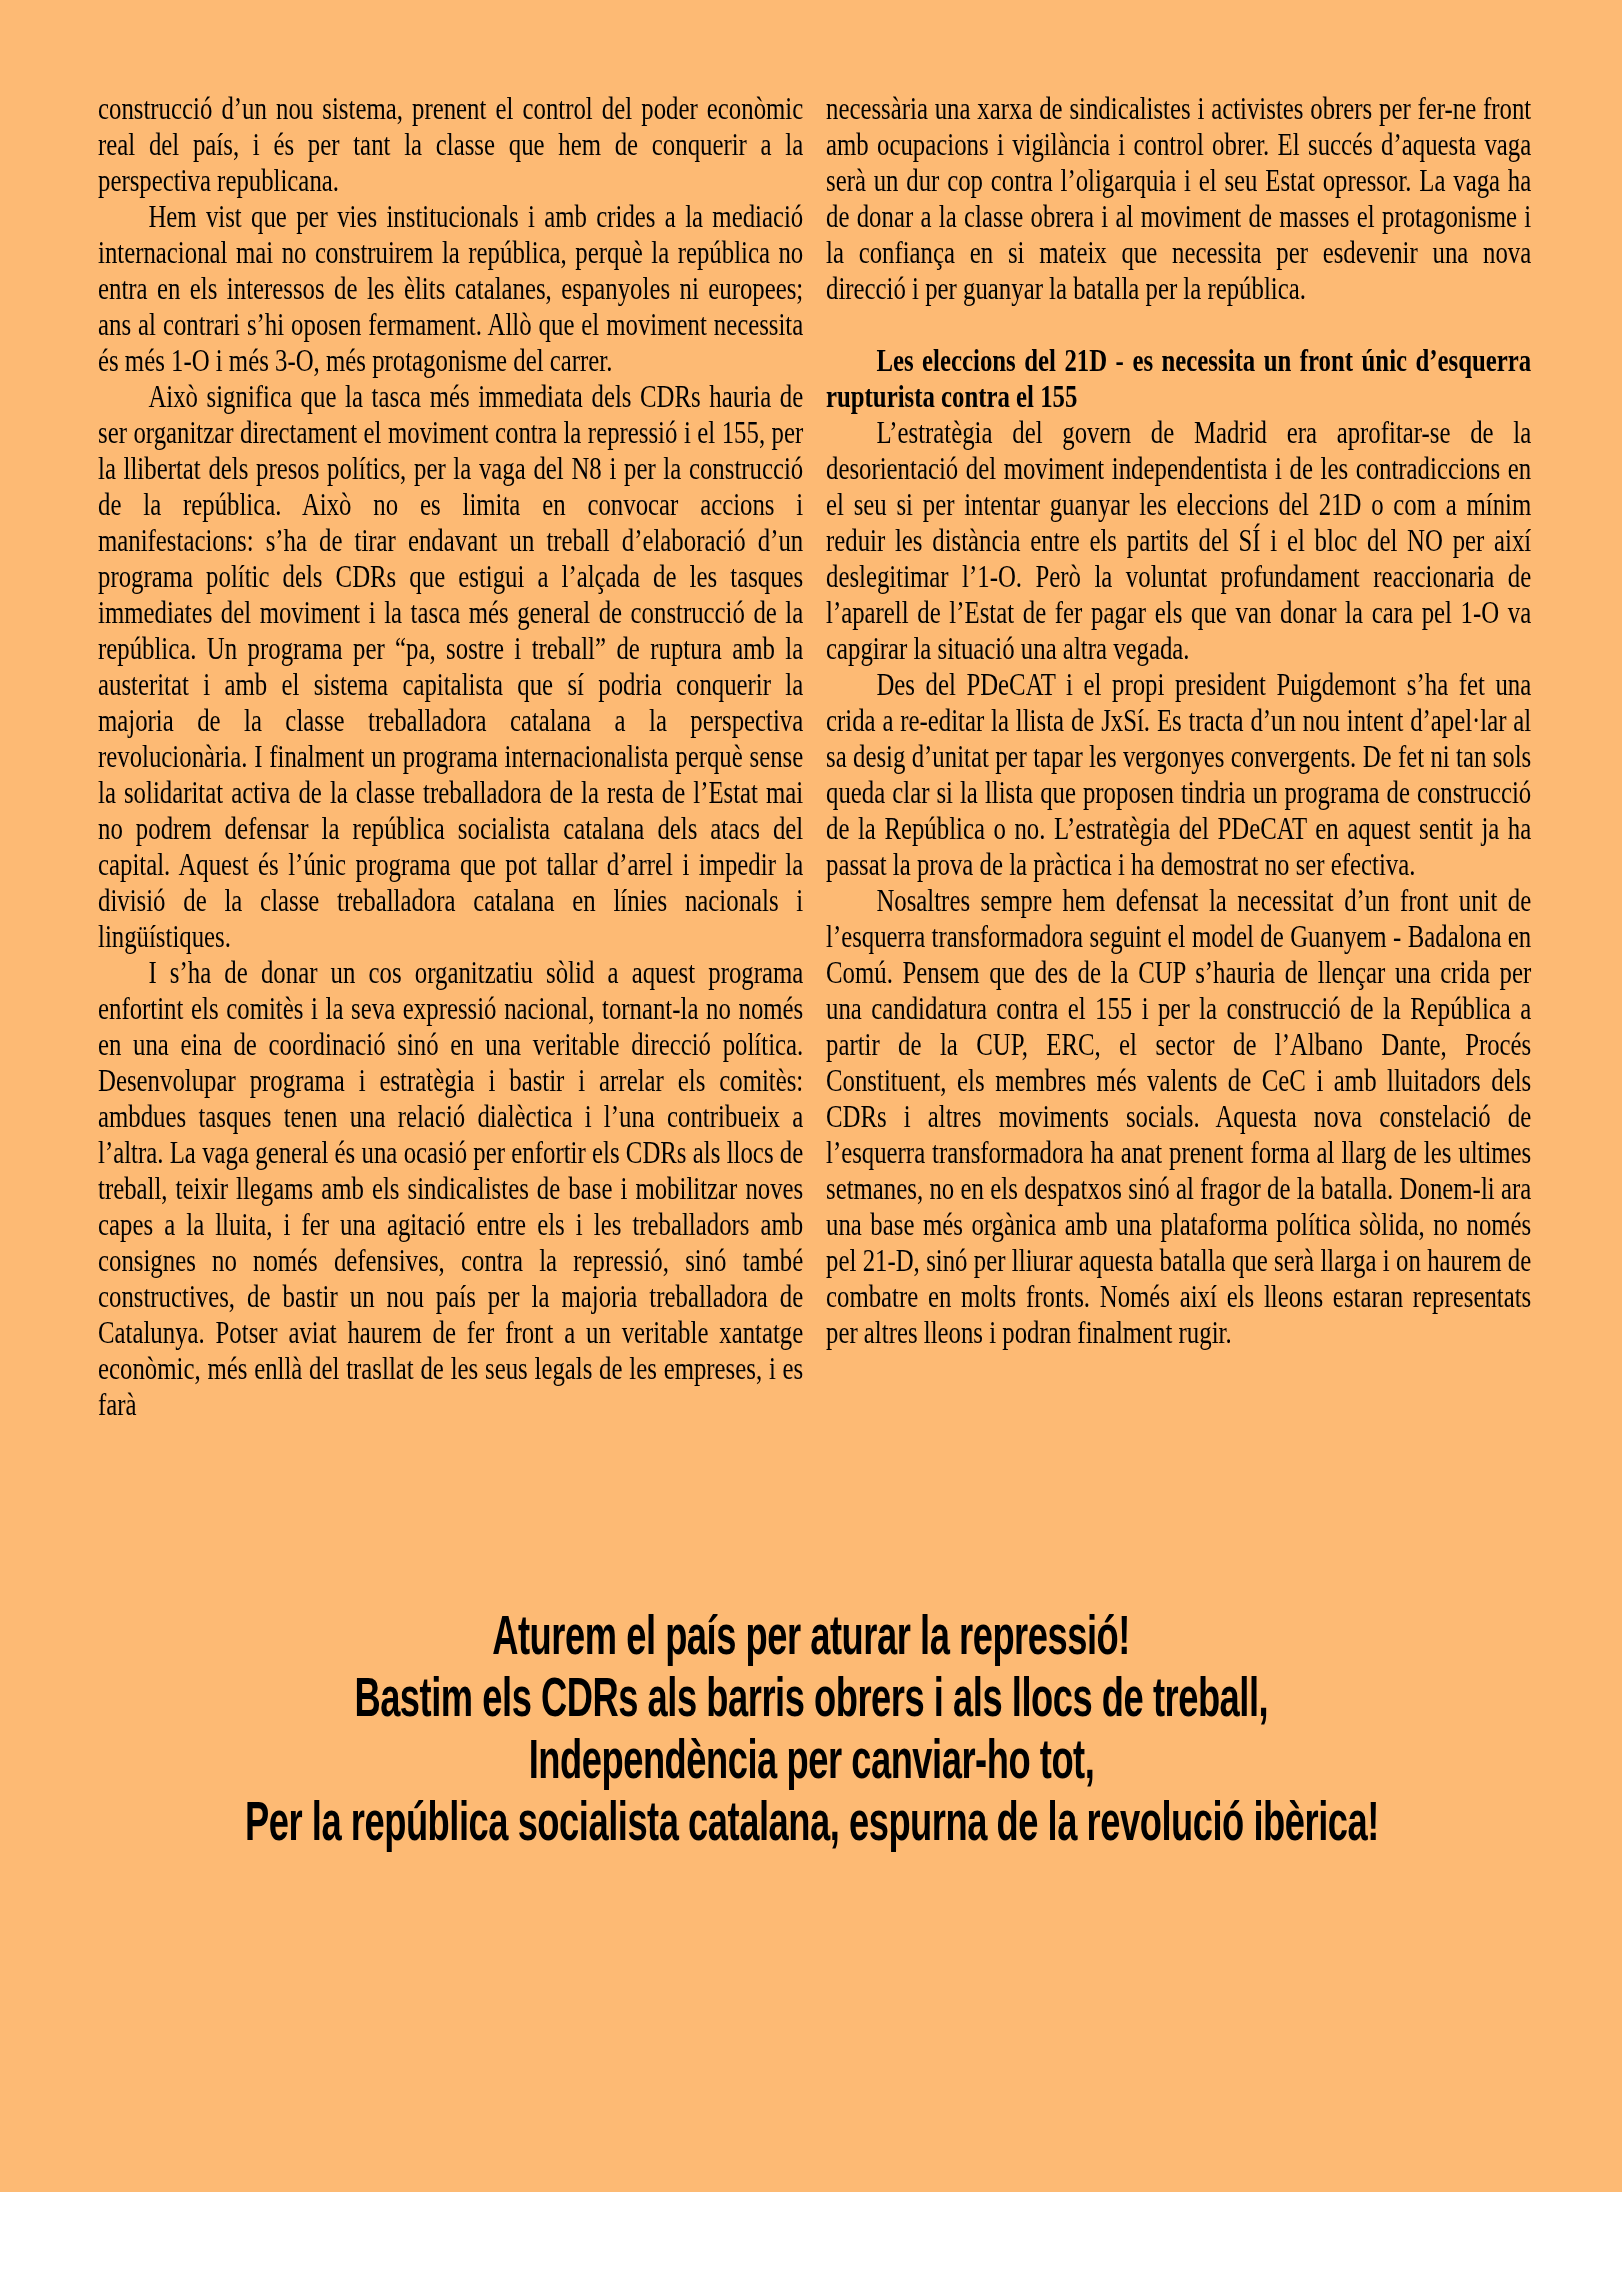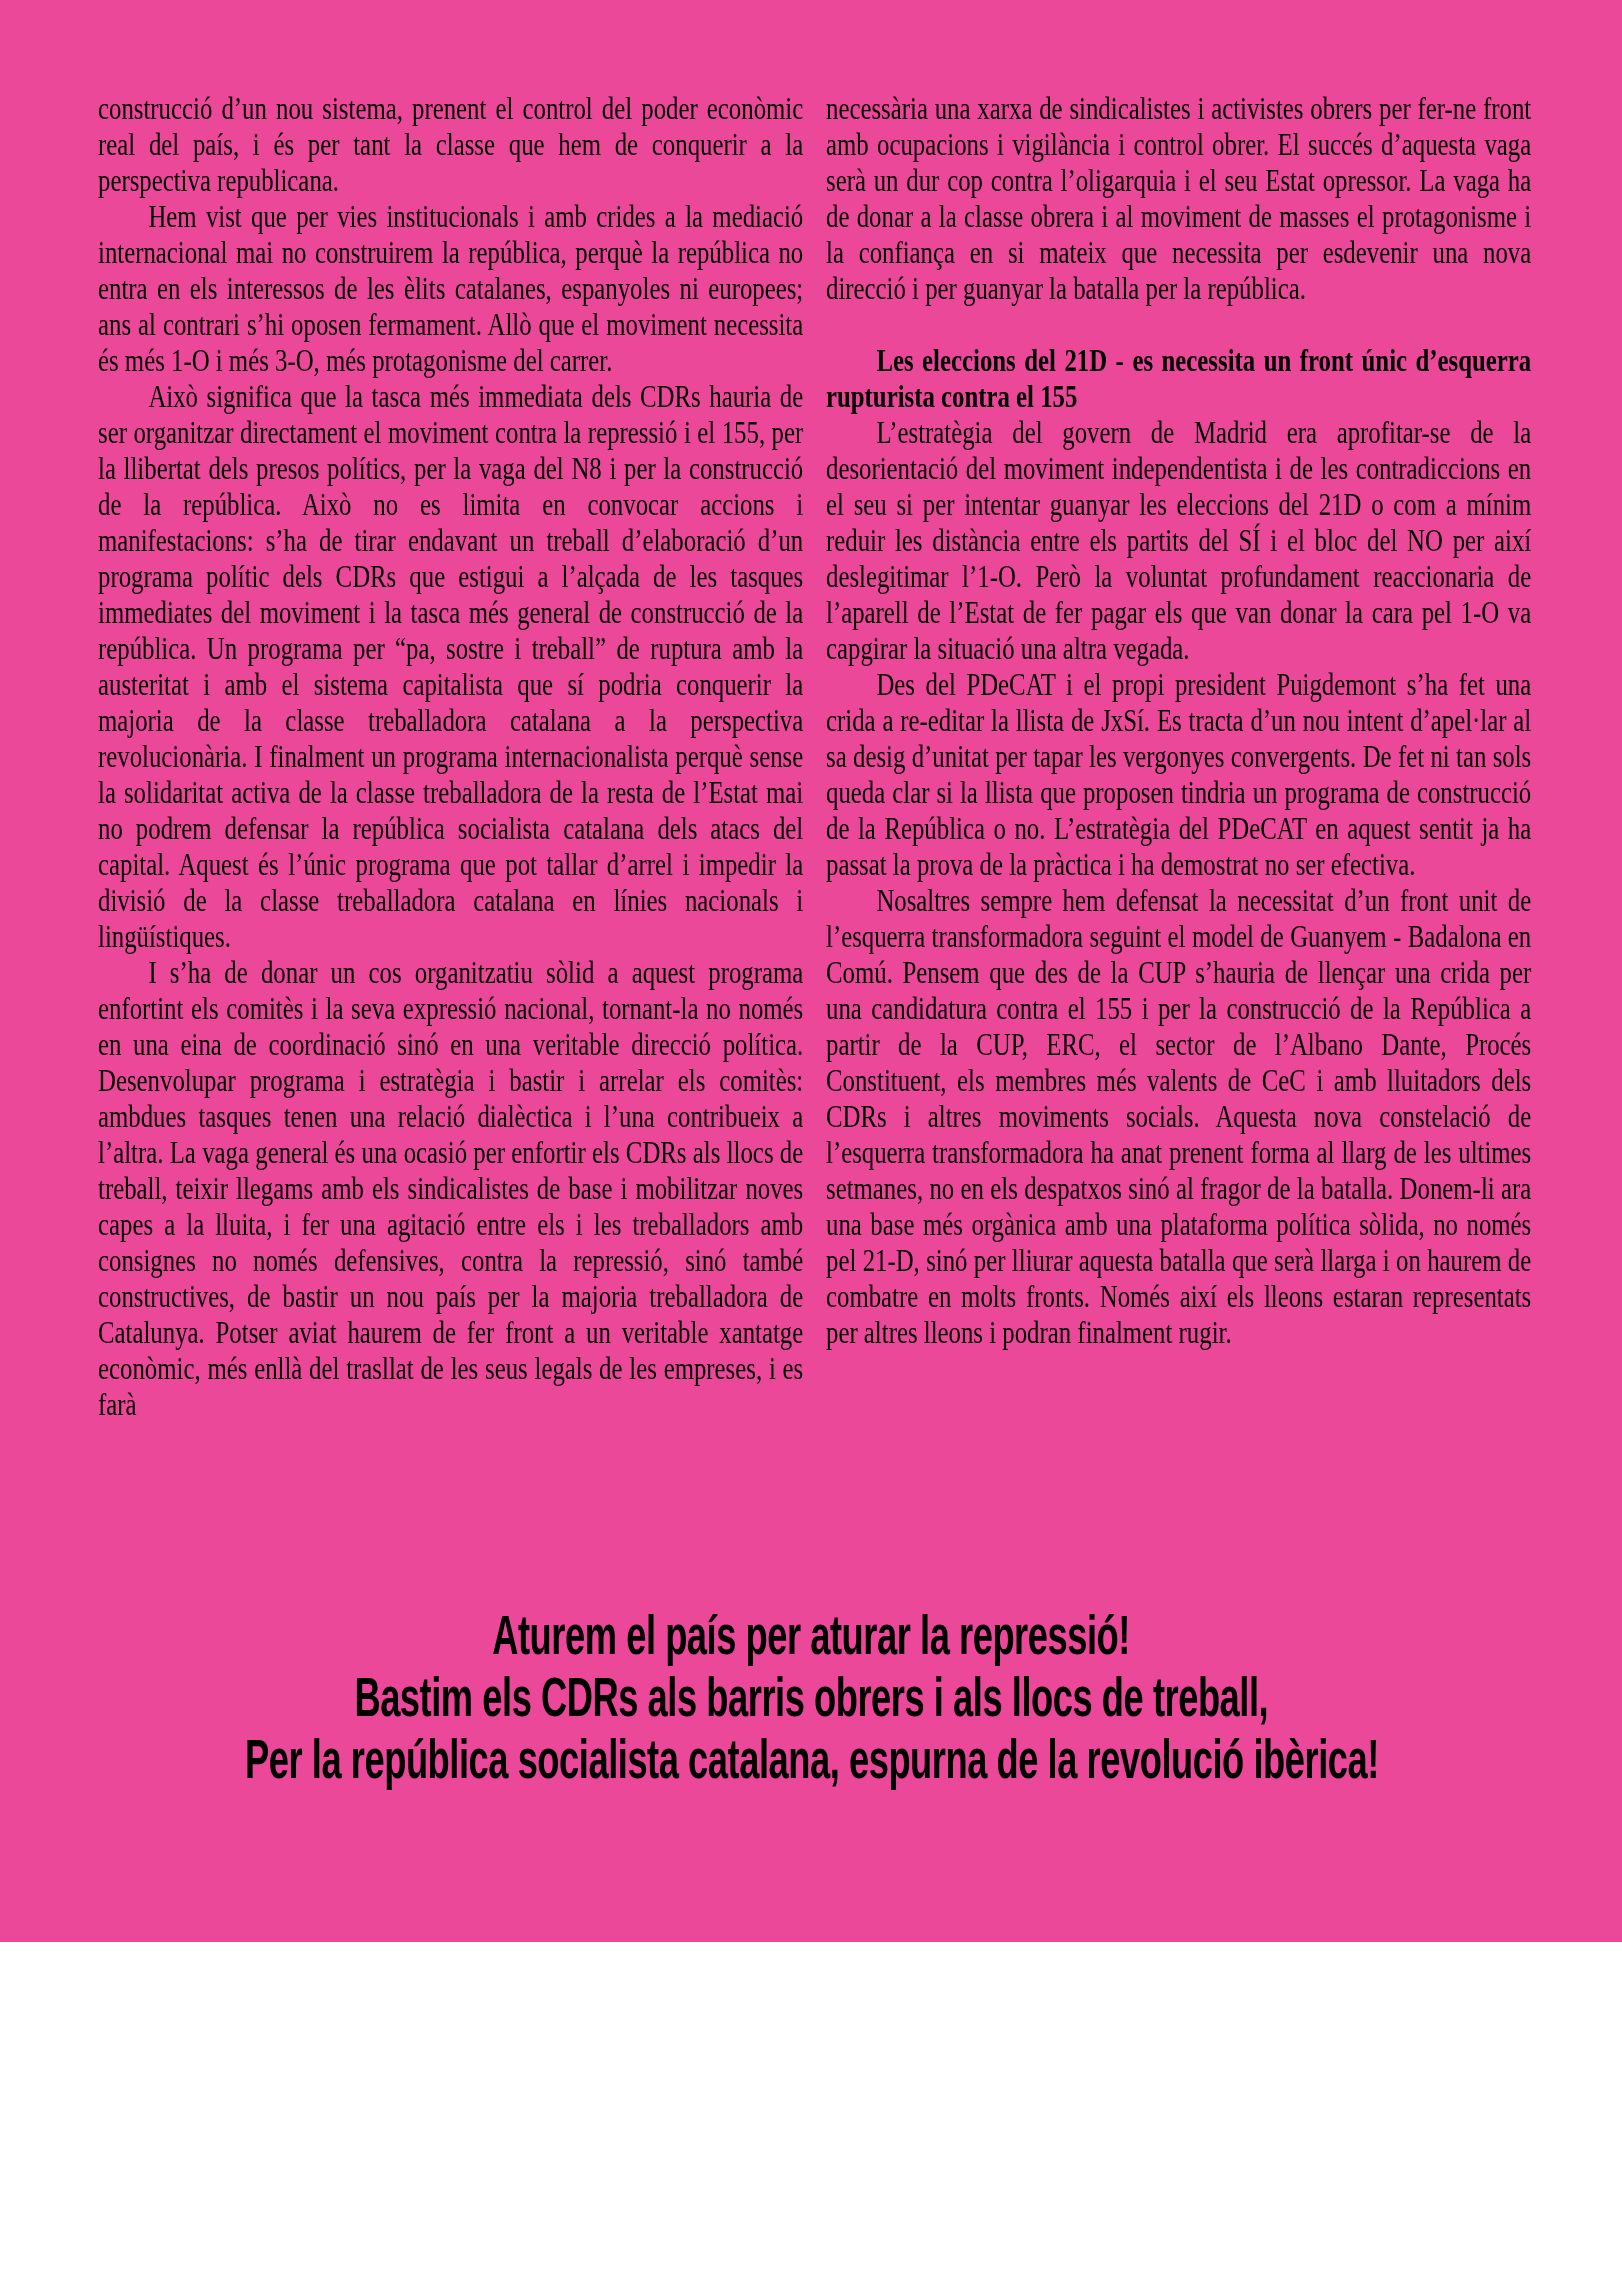--- a/index.html
+++ b/index.html
@@ -4,22 +4,22 @@
 <title>Document</title>
 <style>
   html, body {
     margin: 0;
     padding: 0;
     background: #ffffff;
   }
   .page {
     position: relative;
     width: 1623px;
-    height: 1942px;
-    background: #ec4899;
+    height: 2192px;
+    background: #fdba74;
     color: #000000;
     overflow: hidden;
     font-family: "Liberation Serif", serif;
   }
   
   .col {
     position: absolute;
     top: 90px;
     width: 910px;
     transform: scaleX(0.775);
@@ -90,18 +90,21 @@
   </div>
 
   <div class="slogans">
     <div class="slogan-line">
         <span class="slogan-text">Aturem el país per aturar la repressió!</span>
       </div>
     <div class="slogan-line">
         <span class="slogan-text">Bastim els CDRs als barris obrers i als llocs de treball,</span>
       </div>
     <div class="slogan-line">
+        <span class="slogan-text">Independència per canviar-ho tot,</span>
+      </div>
+    <div class="slogan-line">
         <span class="slogan-text">Per la república socialista catalana, espurna de la revolució ibèrica!</span>
       </div>
   </div>
 
 </div>
 
 
 </body></html>

